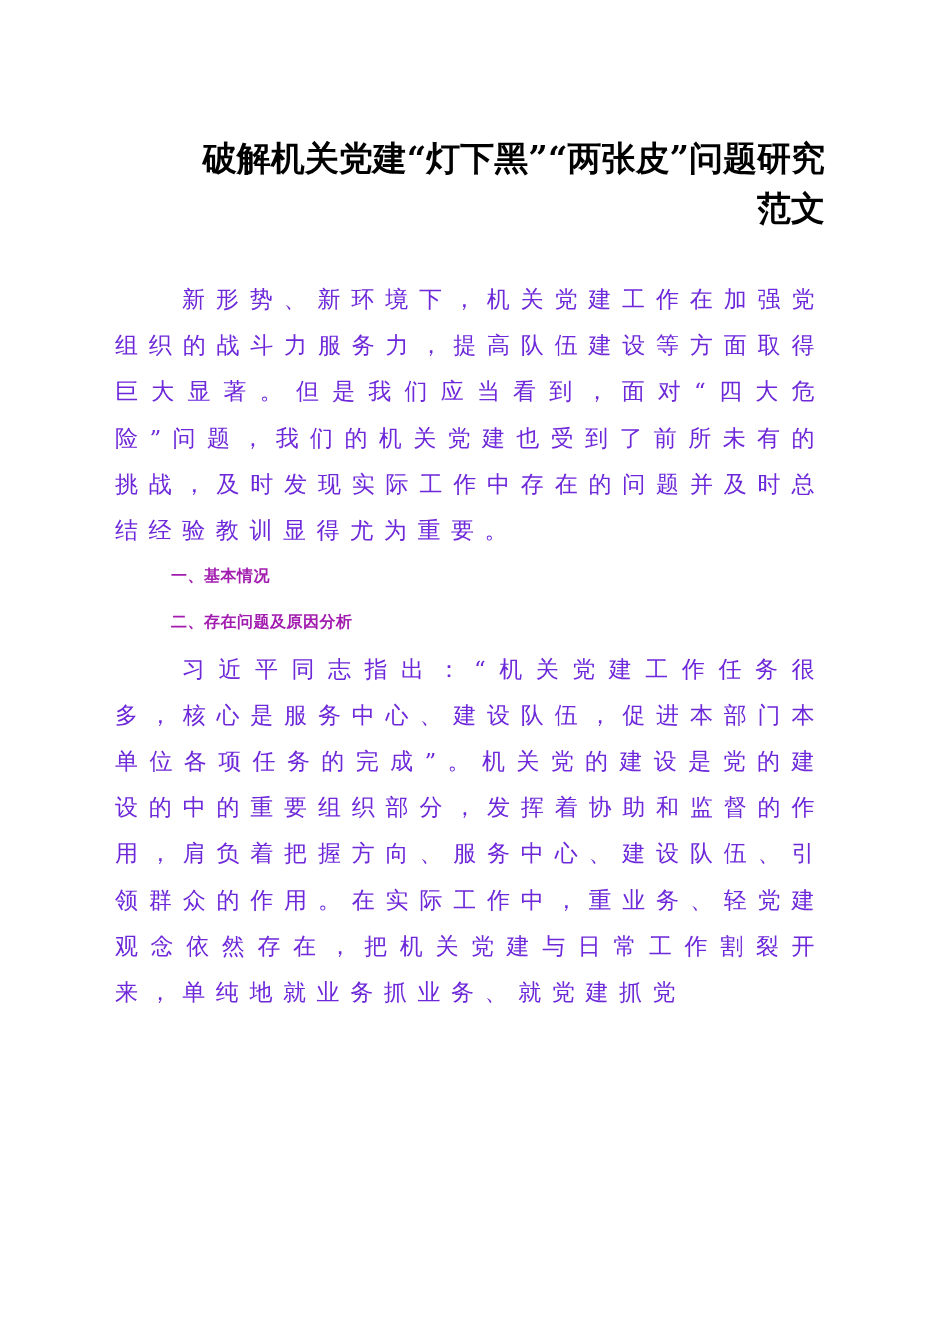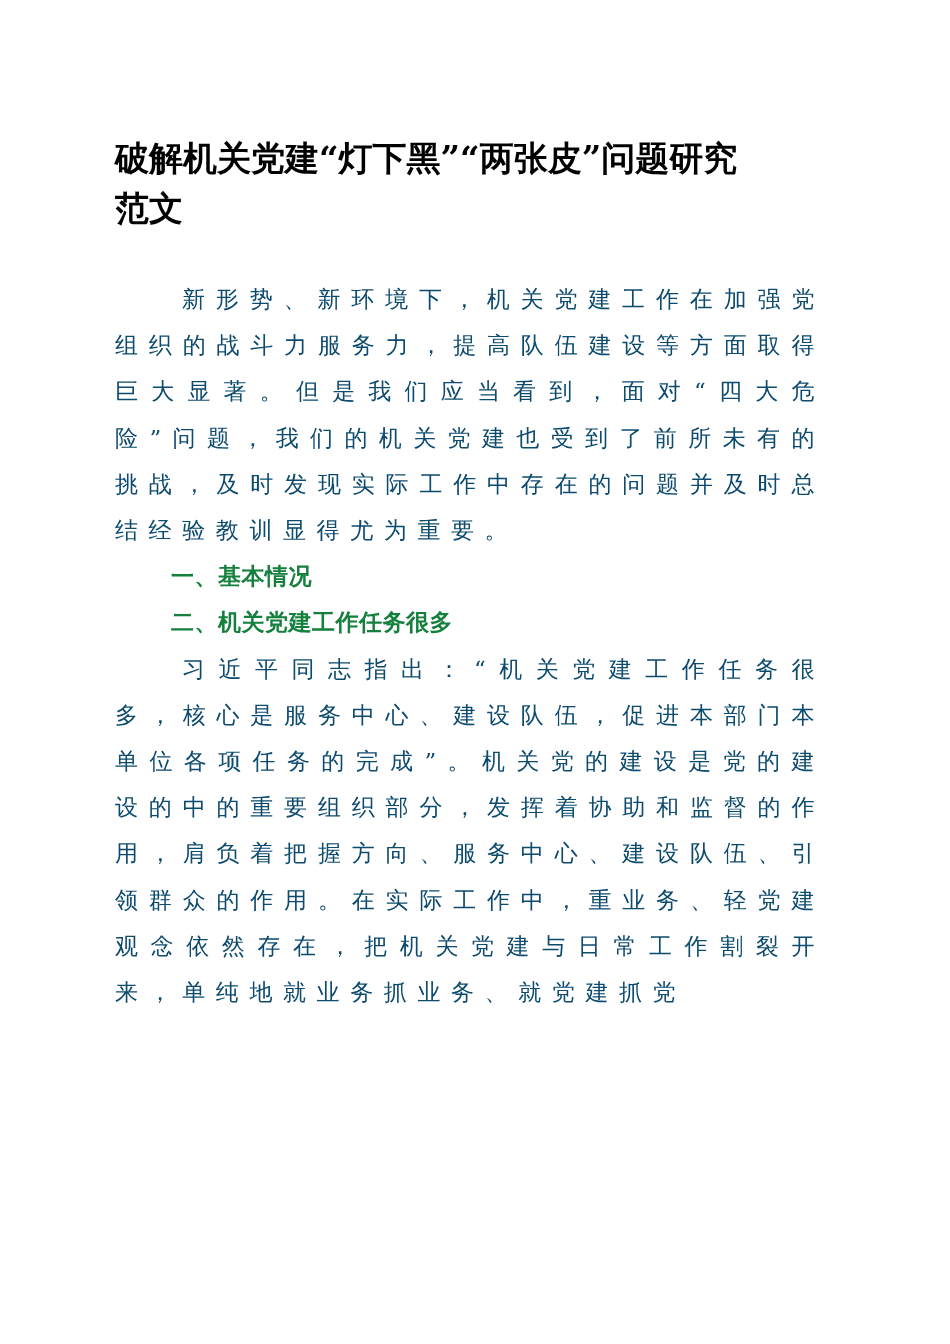--- a/index.html
+++ b/index.html
@@ -19,21 +19,21 @@
     position: absolute;
     left: 115px;
     top: 0;
     width: 710px;
   }
   .title {
     position: absolute;
     left: 0;
     top: 133px;
     width: 710px;
-    text-align: left;
+    text-align: right;
     font-family: "DejaVu Serif", "Liberation Serif", serif;
     font-weight: bold;
     font-size: 34px;
     line-height: 50px;
     letter-spacing: 0px;
     margin: 0;
     color: #000;
   }
   .body {
     position: absolute;
@@ -41,42 +41,42 @@
     top: 276px;
     width: 710px;
   }
   .para {
     margin: 0;
     font-size: 23px;
     line-height: 46.2px;
     letter-spacing: 10.6px;
     text-align: justify;
     text-indent: 67px;
-    color: #0c4a6e;
+    color: #6d28d9;
     word-break: break-all;
   }
   .heading {
     margin: 0;
     font-family: "DejaVu Sans", "Liberation Sans", sans-serif;
     font-weight: bold;
-    font-size: 23px;
+    font-size: 16px;
     line-height: 46.2px;
     text-indent: 56px;
     letter-spacing: 0.5px;
-    color: #15803d;
+    color: #a21caf;
   }
 </style>
 </head>
 <body>
 
 <div class="page">
   <h1 class="title">
     <span>破解机关党建“灯下黑”“两张皮”问题研究</span><br>
     <span>范文</span>
   </h1>
 
   <div class="body">
     <p class="para">新形势、新环境下，机关党建工作在加强党组织的战斗力服务力，提高队伍建设等方面取得巨大显著。但是我们应当看到，面对“四大危险”问题，我们的机关党建也受到了前所未有的挑战，及时发现实际工作中存在的问题并及时总结经验教训显得尤为重要。</p>
     <p class="heading">一、基本情况</p>
-    <p class="heading">二、机关党建工作任务很多</p>
+    <p class="heading">二、存在问题及原因分析</p>
     <p class="para">习近平同志指出：“机关党建工作任务很多，核心是服务中心、建设队伍，促进本部门本单位各项任务的完成”。机关党的建设是党的建设的中的重要组织部分，发挥着协助和监督的作用，肩负着把握方向、服务中心、建设队伍、引领群众的作用。在实际工作中，重业务、轻党建观念依然存在，把机关党建与日常工作割裂开来，单纯地就业务抓业务、就党建抓党</p>
   </div>
 </div>
 
 </body></html>

